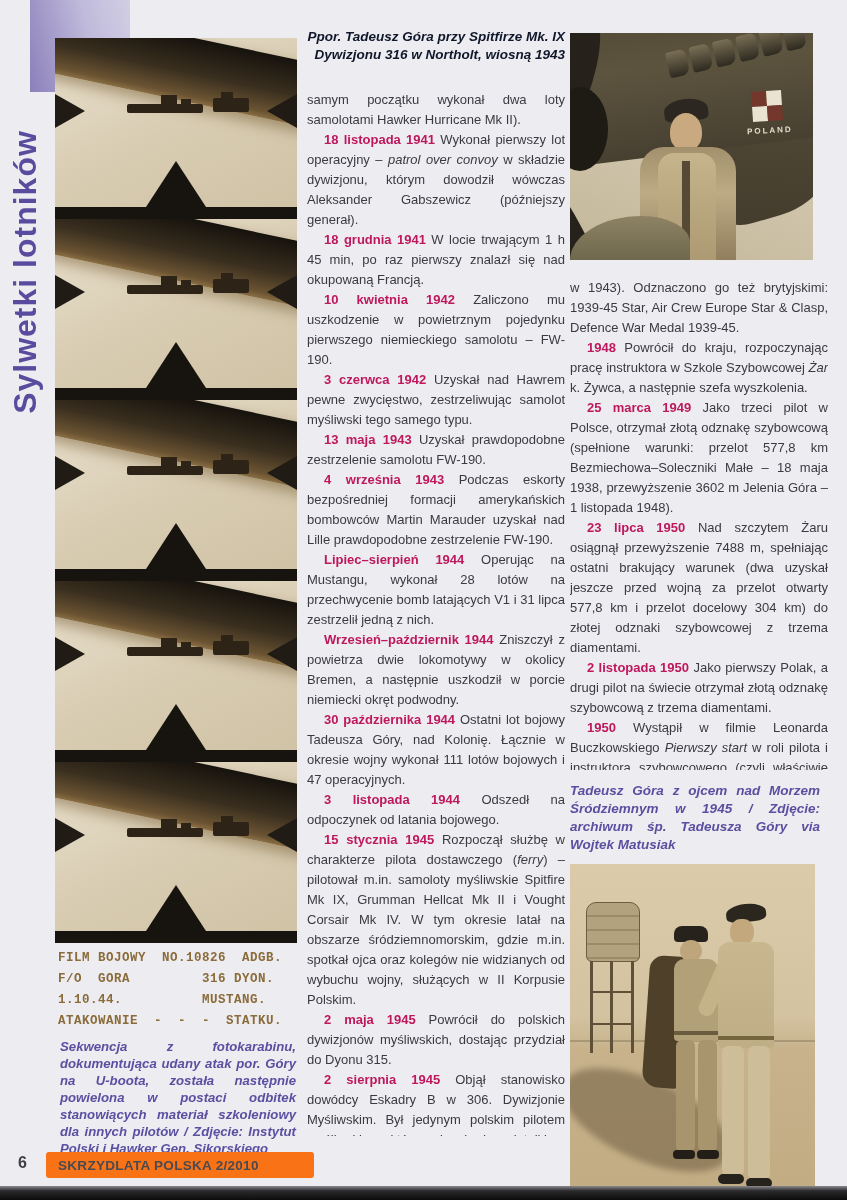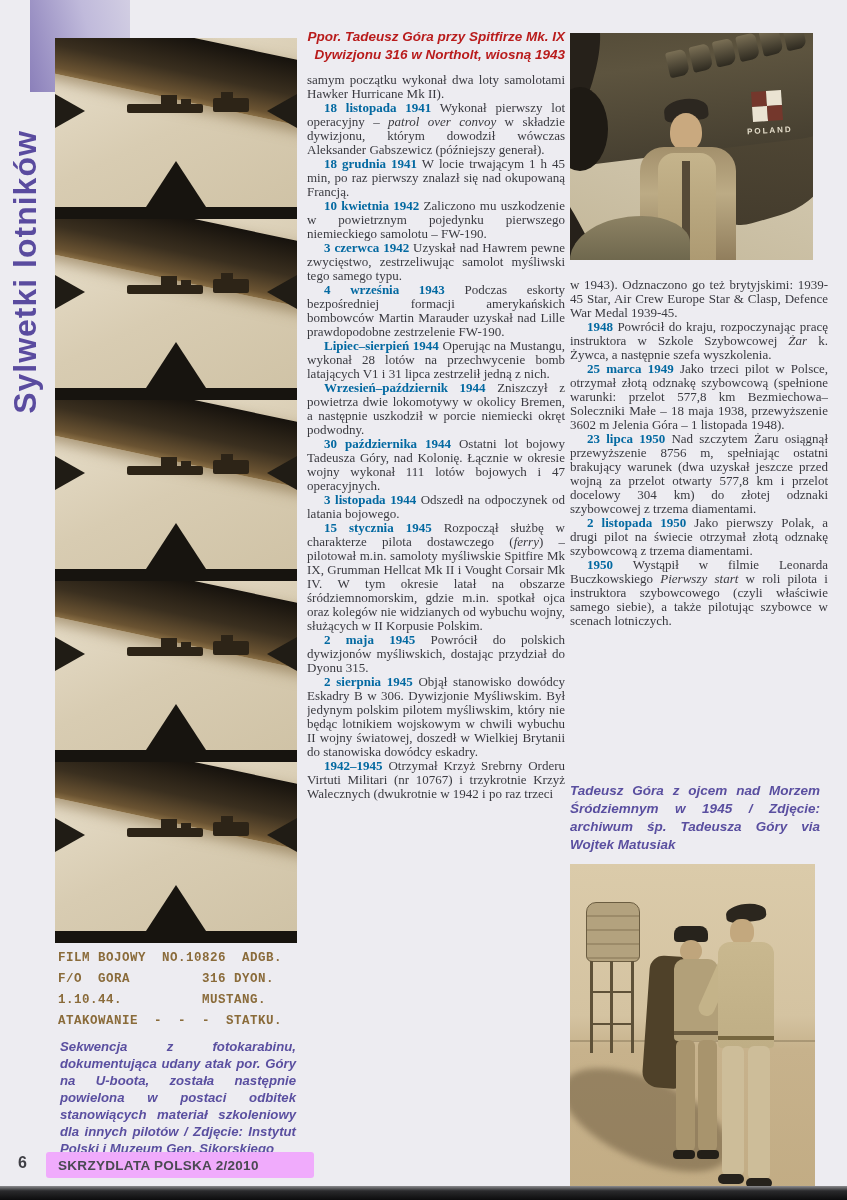--- a/index.html
+++ b/index.html
@@ -38,28 +38,28 @@
   
   .typewriter{position:absolute;left:58px;top:948px;width:244px;
     font-family:"Liberation Mono",monospace;font-size:12.5px;font-weight:bold;
     line-height:21px;color:#8a6b3a;white-space:pre;letter-spacing:.5px;}
   .film-caption{position:absolute;left:60px;top:1038px;width:236px;
     font-style:italic;font-weight:bold;color:#5a4fa0;font-size:13.2px;line-height:17px;text-align:justify;}
 
   
   .col-mid{position:absolute;left:307px;top:28px;width:258px;}
   .photo-caption-top{text-align:right;font-style:italic;font-weight:bold;
-    color:#b91c1c;font-size:13.5px;line-height:18px;margin-bottom:9px;}
-  .body-col{font-size:13px;line-height:14px;color:#3a3a40;text-align:justify;font-family:Liberation Serif, serif;}
+    color:#0f172a;font-size:13.5px;line-height:18px;margin-bottom:26px;}
+  .body-col{font-size:13px;line-height:20px;color:#3a3a40;text-align:justify;}
   #mid-body{height:1046px;overflow:hidden;}
   .col-right{position:absolute;left:570px;top:33px;width:258px;}
   #right-body{height:492px;overflow:hidden;}
   .entry{margin:0;text-indent:17px;}
   .entry.no-indent{text-indent:0;}
-  .tdate{color:#0369a1;font-weight:bold;}
+  .tdate{color:#be185d;font-weight:bold;}
   .photo-caption-right{margin-top:12px;font-style:italic;font-weight:bold;
     color:#5a4fa0;font-size:13.5px;line-height:18px;text-align:justify;width:250px;}
 
   
   .photo-top{position:relative;width:243px;height:227px;overflow:hidden;margin-bottom:18px;
     background:linear-gradient(200deg,#ddd4bf,#c3b799);}
   .pfuse{position:absolute;right:-24px;top:14px;width:150px;height:170px;
     background:linear-gradient(200deg,#59503c,#433b2c);transform:rotate(-16deg);border-radius:0 0 80px 40px;}
   .pcowl{position:absolute;left:-40px;top:-80px;width:330px;height:198px;
     background:linear-gradient(180deg,#49412f,#5d543f 55%,#474031);transform:rotate(-7deg);border-radius:0 0 70px 30px;}
@@ -119,21 +119,21 @@
     background:linear-gradient(180deg,#c9b88f,#bfae85);border-radius:12px 12px 4px 4px;}
   .bman2-torso::after{content:"";position:absolute;left:0;bottom:8px;width:100%;height:4px;background:#76663f;}
   .bleg2a{position:absolute;left:152px;top:182px;width:22px;height:130px;background:#cdbd99;border-radius:6px;}
   .bleg2b{position:absolute;left:178px;top:182px;width:22px;height:134px;background:#cdbd99;border-radius:6px;}
   .bshoe2a{position:absolute;left:148px;top:310px;width:26px;height:10px;background:#26221c;border-radius:5px;}
   .bshoe2b{position:absolute;left:176px;top:314px;width:26px;height:10px;background:#26221c;border-radius:5px;}
 
   
   .footer{position:absolute;left:0;top:1150px;width:340px;height:30px;}
   .page-num{position:absolute;left:18px;top:4px;font-weight:bold;font-size:16px;color:#3f3f45;}
-  .footer-band{position:absolute;left:46px;top:2px;width:256px;height:26px;background:#f0abfc;
+  .footer-band{position:absolute;left:46px;top:2px;width:256px;height:26px;background:#f97316;
     border-radius:3px;display:flex;align-items:center;padding-left:12px;
     font-weight:bold;font-size:13.5px;color:#4a4a52;letter-spacing:.3px;}
   .scan-bottom{position:absolute;left:0;top:1186px;width:100%;height:14px;
     background:linear-gradient(180deg,#8a8a8e,#2a2a2c 35%,#0c0c0d);}
 </style>
 </head>
 <body>
 
 <div class="page">
 
@@ -192,33 +192,34 @@
         <div class="fsep">
           <div class="fsepTri"></div>
         </div>
       </div>
     </div>
 
   <div class="typewriter">FILM BOJOWY  NO.10826  ADGB.
 F/O  GORA         316 DYON.
 1.10.44.          MUSTANG.
 ATAKOWANIE  -  -  -  STATKU.</div>
-  <div class="film-caption">Sekwencja z fotokarabinu, dokumentująca udany atak por. Góry na U-boota, została następnie powielona w postaci odbitek stanowiących materiał szkoleniowy dla innych pilotów / Zdjęcie: Instytut Polski i Muzeum Gen. Sikorskiego</div>
+  <div class="film-caption">Sekwencja z fotokarabinu, dokumentująca udany atak por. Góry na U-boota, została następnie powielona w postaci odbitek stanowiących materiał szkoleniowy dla innych pilotów / Zdjęcie: Instytut Polski i Hawker Gen. Sikorskiego</div>
 
   <div class="col-mid">
     <div class="photo-caption-top">
       <div>Ppor. Tadeusz Góra przy Spitfirze Mk. IX</div>
       <div>Dywizjonu 316 w Northolt, wiosną 1943</div>
     </div>
     <div class="body-col" id="mid-body">
         <p class="entry no-indent"><span>samym początku wykonał dwa loty samolotami Hawker Hurricane Mk II).</span></p>
         <p class="entry"><b class="tdate">18 listopada 1941</b> <span>Wykonał pierwszy lot operacyjny – <i>patrol over convoy</i> w składzie dywizjonu, którym dowodził wówczas Aleksander Gabszewicz (późniejszy generał).</span></p>
         <p class="entry"><b class="tdate">18 grudnia 1941</b> <span>W locie trwającym 1 h 45 min, po raz pierwszy znalazł się nad okupowaną Francją.</span></p>
         <p class="entry"><b class="tdate">10 kwietnia 1942</b> <span>Zaliczono mu uszkodzenie w powietrznym pojedynku pierwszego niemieckiego samolotu – FW-190.</span></p>
         <p class="entry"><b class="tdate">3 czerwca 1942</b> <span>Uzyskał nad Hawrem pewne zwycięstwo, zestrzeliwując samolot myśliwski tego samego typu.</span></p>
+        <p class="entry"><b class="tdate">13 maja 1943</b> <span>Uzyskał prawdopodobne zestrzelenie samolotu FW-190.</span></p>
         <p class="entry"><b class="tdate">4 września 1943</b> <span>Podczas eskorty bezpośredniej formacji amerykańskich bombowców Martin Marauder uzyskał nad Lille prawdopodobne zestrzelenie FW-190.</span></p>
         <p class="entry"><b class="tdate">Lipiec–sierpień 1944</b> <span>Operując na Mustangu, wykonał 28 lotów na przechwycenie bomb latających V1 i 31 lipca zestrzelił jedną z nich.</span></p>
         <p class="entry"><b class="tdate">Wrzesień–październik 1944</b> <span>Zniszczył z powietrza dwie lokomotywy w okolicy Bremen, a następnie uszkodził w porcie niemiecki okręt podwodny.</span></p>
         <p class="entry"><b class="tdate">30 października 1944</b> <span>Ostatni lot bojowy Tadeusza Góry, nad Kolonię. Łącznie w okresie wojny wykonał 111 lotów bojowych i 47 operacyjnych.</span></p>
         <p class="entry"><b class="tdate">3 listopada 1944</b> <span>Odszedł na odpoczynek od latania bojowego.</span></p>
         <p class="entry"><b class="tdate">15 stycznia 1945</b> <span>Rozpoczął służbę w charakterze pilota dostawczego (<i>ferry</i>) – pilotował m.in. samoloty myśliwskie Spitfire Mk IX, Grumman Hellcat Mk II i Vought Corsair Mk IV. W tym okresie latał na obszarze śródziemnomorskim, gdzie m.in. spotkał ojca oraz kolegów nie widzianych od wybuchu wojny, służących w II Korpusie Polskim.</span></p>
         <p class="entry"><b class="tdate">2 maja 1945</b> <span>Powrócił do polskich dywizjonów myśliwskich, dostając przydział do Dyonu 315.</span></p>
         <p class="entry"><b class="tdate">2 sierpnia 1945</b> <span>Objął stanowisko dowódcy Eskadry B w 306. Dywizjonie Myśliwskim. Był jedynym polskim pilotem myśliwskim, który nie będąc lotnikiem wojskowym w chwili wybuchu II wojny światowej, doszedł w Wielkiej Brytanii do stanowiska dowódcy eskadry.</span></p>
         <p class="entry"><b class="tdate">1942–1945</b> <span>Otrzymał Krzyż Srebrny Orderu Virtuti Militari (nr 10767) i trzykrotnie Krzyż Walecznych (dwukrotnie w 1942 i po raz trzeci</span></p>
       </div>
@@ -251,21 +252,21 @@
       <div class="pilot-body"></div>
       <div class="pilot-vest"></div>
       <div class="pilot-strap"></div>
       <div class="pgrass"></div>
     </div>
 
     <div class="body-col" id="right-body">
         <p class="entry no-indent"><span>w 1943). Odznaczono go też brytyjskimi: 1939-45 Star, Air Crew Europe Star &amp; Clasp, Defence War Medal 1939-45.</span></p>
         <p class="entry"><b class="tdate">1948</b> <span>Powrócił do kraju, rozpoczynając pracę instruktora w Szkole Szybowcowej <i>Żar</i> k. Żywca, a następnie szefa wyszkolenia.</span></p>
         <p class="entry"><b class="tdate">25 marca 1949</b> <span>Jako trzeci pilot w Polsce, otrzymał złotą odznakę szybowcową (spełnione warunki: przelot 577,8 km Bezmiechowa–Soleczniki Małe – 18 maja 1938, przewyższenie 3602 m Jelenia Góra – 1 listopada 1948).</span></p>
-        <p class="entry"><b class="tdate">23 lipca 1950</b> <span>Nad szczytem Żaru osiągnął przewyższenie 8756 m, spełniając ostatni brakujący warunek (dwa uzyskał jeszcze przed wojną za przelot otwarty 577,8 km i przelot docelowy 304 km) do złotej odznaki szybowcowej z trzema diamentami.</span></p>
+        <p class="entry"><b class="tdate">23 lipca 1950</b> <span>Nad szczytem Żaru osiągnął przewyższenie 7488 m, spełniając ostatni brakujący warunek (dwa uzyskał jeszcze przed wojną za przelot otwarty 577,8 km i przelot docelowy 304 km) do złotej odznaki szybowcowej z trzema diamentami.</span></p>
         <p class="entry"><b class="tdate">2 listopada 1950</b> <span>Jako pierwszy Polak, a drugi pilot na świecie otrzymał złotą odznakę szybowcową z trzema diamentami.</span></p>
         <p class="entry"><b class="tdate">1950</b> <span>Wystąpił w filmie Leonarda Buczkowskiego <i>Pierwszy start</i> w roli pilota i instruktora szybowcowego (czyli właściwie samego siebie), a także pilotując szybowce w scenach lotniczych.</span></p>
       </div>
 
     <div class="photo-caption-right">Tadeusz Góra z ojcem nad Morzem Śródziemnym w 1945 / Zdjęcie: archiwum śp. Tadeusza Góry via Wojtek Matusiak</div>
 
     <div class="photo-bottom">
       <div class="bhorizon"></div>
       <div class="btank"></div>
       <div class="blegs"></div>

